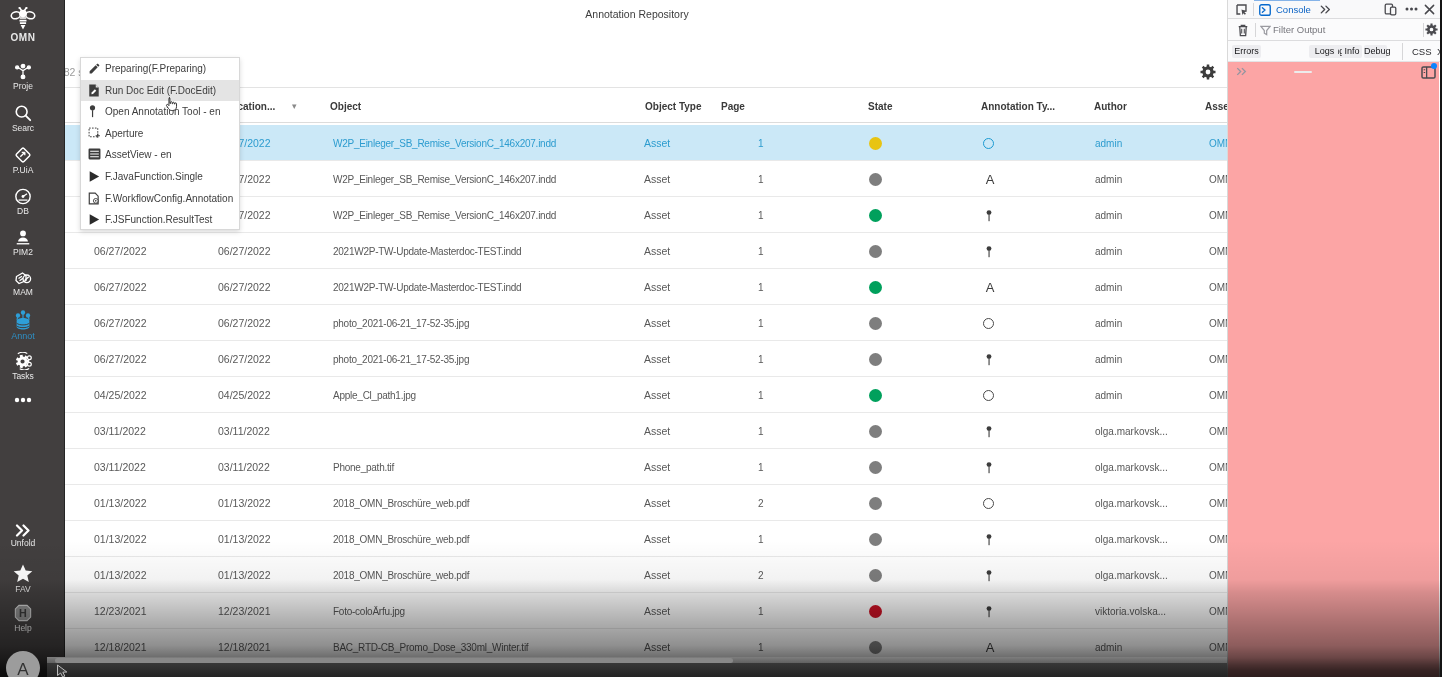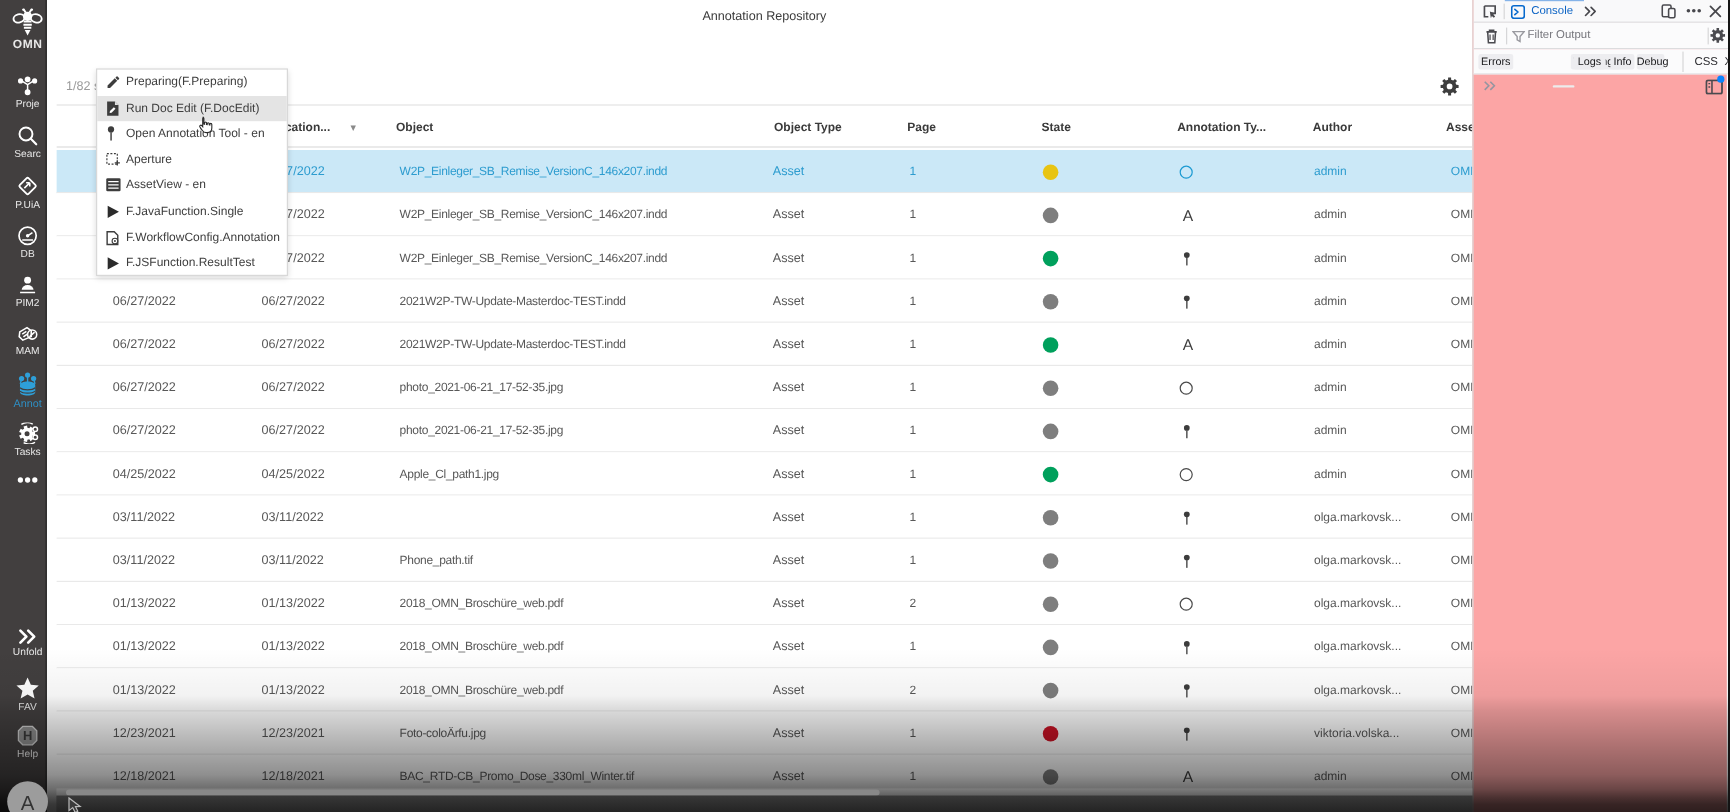--- a/index.html
+++ b/index.html
@@ -1,18 +1,18 @@
 <!DOCTYPE html>
 <html><head>
 <meta charset="utf-8">
 <style>
   * { margin:0; padding:0; box-sizing:border-box; }
   html,body { width:1442px; height:677px; overflow:hidden; }
   body { font-family:"Liberation Sans", sans-serif; position:relative; background:#fff; }
-  #sidebar { position:absolute; left:0; top:0; width:39px; height:677px; background:#423f3f; border-right:1px solid #252525; z-index:30;padding-left:20px; }
+  #sidebar { position:absolute; left:0; top:0; width:65px; height:677px; background:#423f3f; border-right:1px solid #252525; z-index:30;padding-left:20px; }
   .sbitem { position:absolute; left:0; width:46px; text-align:center; color:#f2f2f2; }
   .sbitem .lbl { display:block; font-size:8.5px; color:#e8e8e8; margin-top:1px; }
   .sbitem svg { display:block; margin:0 auto; }
   #main { position:absolute; left:47px; top:0; width:1180px; height:677px; background:#fff; overflow:hidden; z-index:1; }
   #titlebar { position:absolute; left:0; top:0; width:1180px; height:28px; background:#fff; text-align:center; font-size:10.5px; color:#3c3c3c; line-height:28px; }
   #menubar { position:absolute; left:0; top:28px; width:1180px; height:29px; background:#e9e9e9; font-size:11px; color:#454545; line-height:29px; }
   #toolbar { position:absolute; left:0; top:57px; width:1180px; height:31px; background:#fff; border-bottom:1px solid #e3e3e3; }
   #selinfo { position:absolute; left:8px; top:0; line-height:31px; font-size:10.5px; color:#9b9b9b; }
   #thead { position:absolute; left:0; top:88px; width:1180px; height:35px; border-bottom:1px solid #dcdcdc; font-size:10px; font-weight:bold; color:#3a3a3a; }
   #thead span { position:absolute; top:0; line-height:37px; white-space:nowrap; }
@@ -53,21 +53,21 @@
       <div id="selinfo">1/82 selected</div>
       <svg style="position:absolute;left:1153px;top:7px;" width="16" height="16" viewBox="0 0 24 24">
         <path fill="#3d3d3d" fill-rule="evenodd" d="M23.25 10.13 L23.25 13.87 L20.38 13.92 L19.28 16.57 L21.28 18.63 L18.63 21.28 L16.57 19.28 L13.92 20.38 L13.87 23.25 L10.13 23.25 L10.08 20.38 L7.43 19.28 L5.37 21.28 L2.72 18.63 L4.72 16.57 L3.62 13.92 L0.75 13.87 L0.75 10.13 L3.62 10.08 L4.72 7.43 L2.72 5.37 L5.37 2.72 L7.43 4.72 L10.08 3.62 L10.13 0.75 L13.87 0.75 L13.92 3.62 L16.57 4.72 L18.63 2.72 L21.28 5.37 L19.28 7.43 L20.38 10.08 Z M15.60 12 A3.6 3.6 0 1 0 8.40 12 A3.6 3.6 0 1 0 15.60 12 Z"></path>
       </svg>
     </div>
     <div id="thead">
       <span style="left:161px;">Modification...</span>
       <span style="left:245px;color:#8a8a8a;font-weight:normal;font-size:9px;">▾</span>
       <span style="left:283px;">Object</span>
       <span style="left:598px;">Object Type</span>
-      <span style="left:709px;">Page</span>
+      <span style="left:674px;">Page</span>
       <span style="left:821px;">State</span>
       <span style="left:934px;">Annotation Ty...</span>
       <span style="left:1047px;">Author</span>
       <span style="left:1158px;">Asset</span>
     </div>
     <div id="rows">
       <div class="row sel">
         <span class="c1">06/27/2022</span>
         <span class="c2">06/27/2022</span>
         <span class="c3">W2P_Einleger_SB_Remise_VersionC_146x207.indd</span>

